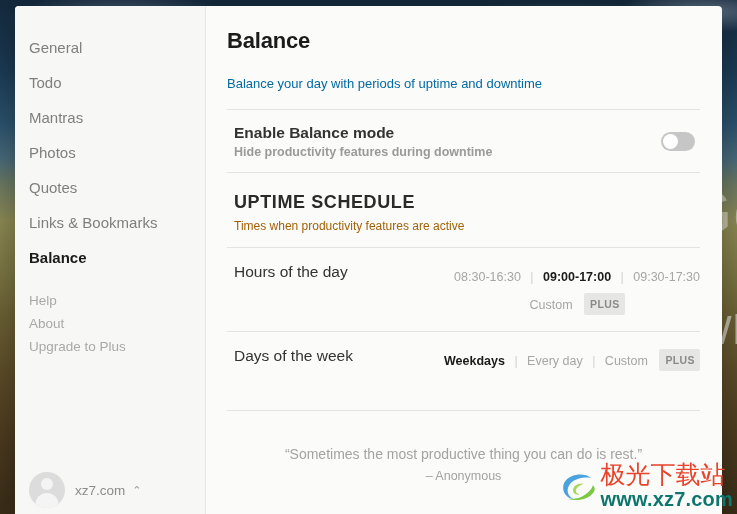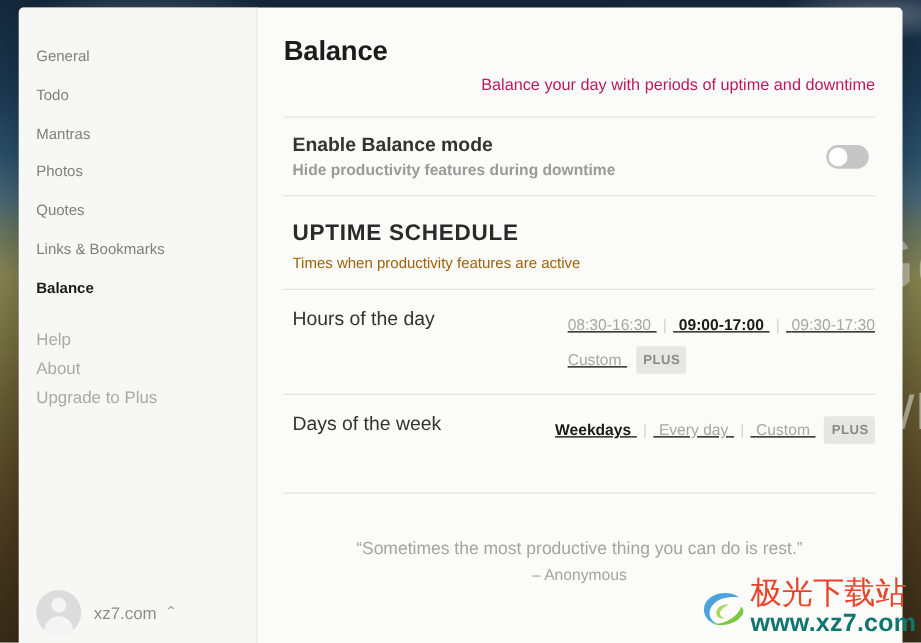--- a/index.html
+++ b/index.html
@@ -68,21 +68,21 @@
   #sidebar {
     width: 191px;
     flex: 0 0 191px;
     background: #f7f7f6;
     border-right: 1px solid #e6e6e4;
     position: relative;
   }
   #nav-main { padding-top: 24px; }
   .nav-item {
     padding: 7px 0 7px 14px;
-    font-size: 12px;
+    font-size: 15px;
     color: #7f7f7f;
     line-height: 1.4;
     cursor: pointer;
     white-space: nowrap;
   }
   .nav-item.active { color: #1a1a1a; font-weight: bold; }
   #nav-secondary { margin-top: 14px; }
   .nav-sub {
     padding: 4px 0 4px 14px;
     font-size: 13.5px;
@@ -146,24 +146,23 @@
     overflow: hidden;
   }
 
   #page-title {
     font-size: 22px;
     font-weight: bold;
     color: #1b1b1b;
     letter-spacing: -.2px;
   }
   #page-subtitle {
-    margin-top: 6px;
+    margin-top: 22px;
     font-size: 13px;
-    color: #be185d;
-    text-align: right;
+    color: #0369a1;
   }
 
   .divider {
     height: 1px;
     background: #e3e3e1;
     margin: 0;
   }
 
   
   #enable-row {
@@ -217,24 +216,23 @@
     justify-content: space-between;
     padding: 14px 0 14px 7px;
     min-height: 50px;
   }
   .setting-label {
     font-size: 15.5px;
     color: #333333;
     padding-top: 1px;
   }
   .options {
-    text-align: left;
+    text-align: center;
     max-width: 330px;
     line-height: 1.72;
-    text-decoration: underline;
   }
   .option {
     font-size: 12.5px;
     color: #a6a6a6;
     cursor: pointer;
     white-space: nowrap;
   }
   .option.selected { color: #1a1a1a; font-weight: bold; }
   .sep {
     color: #d2d2d2;

